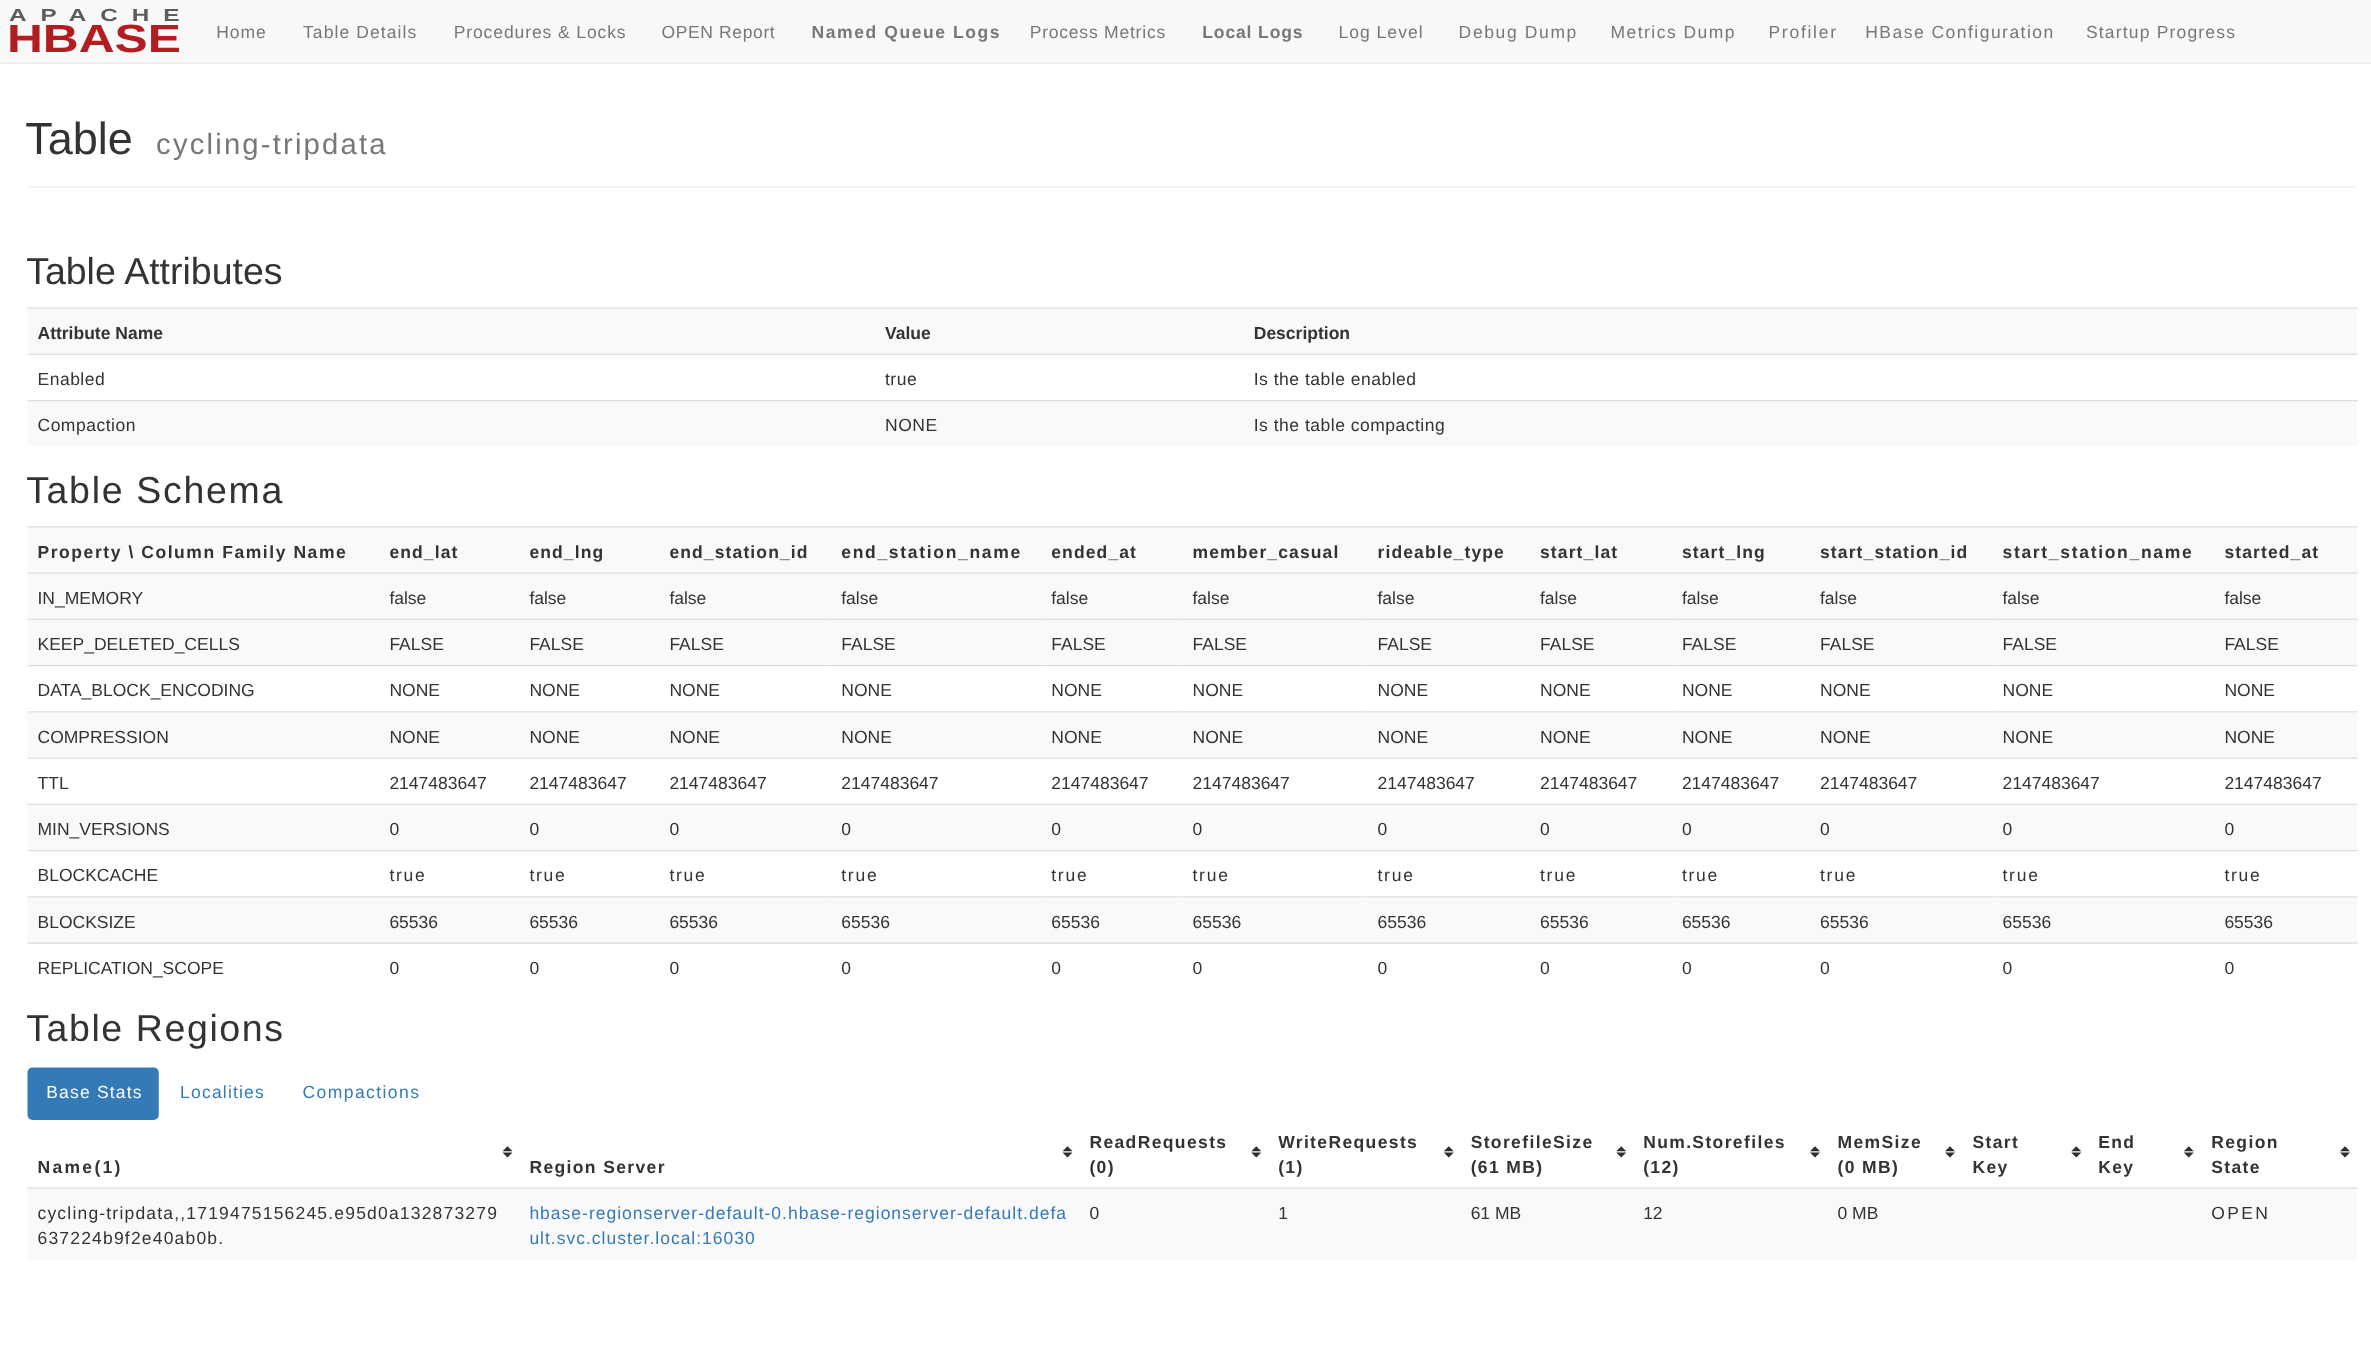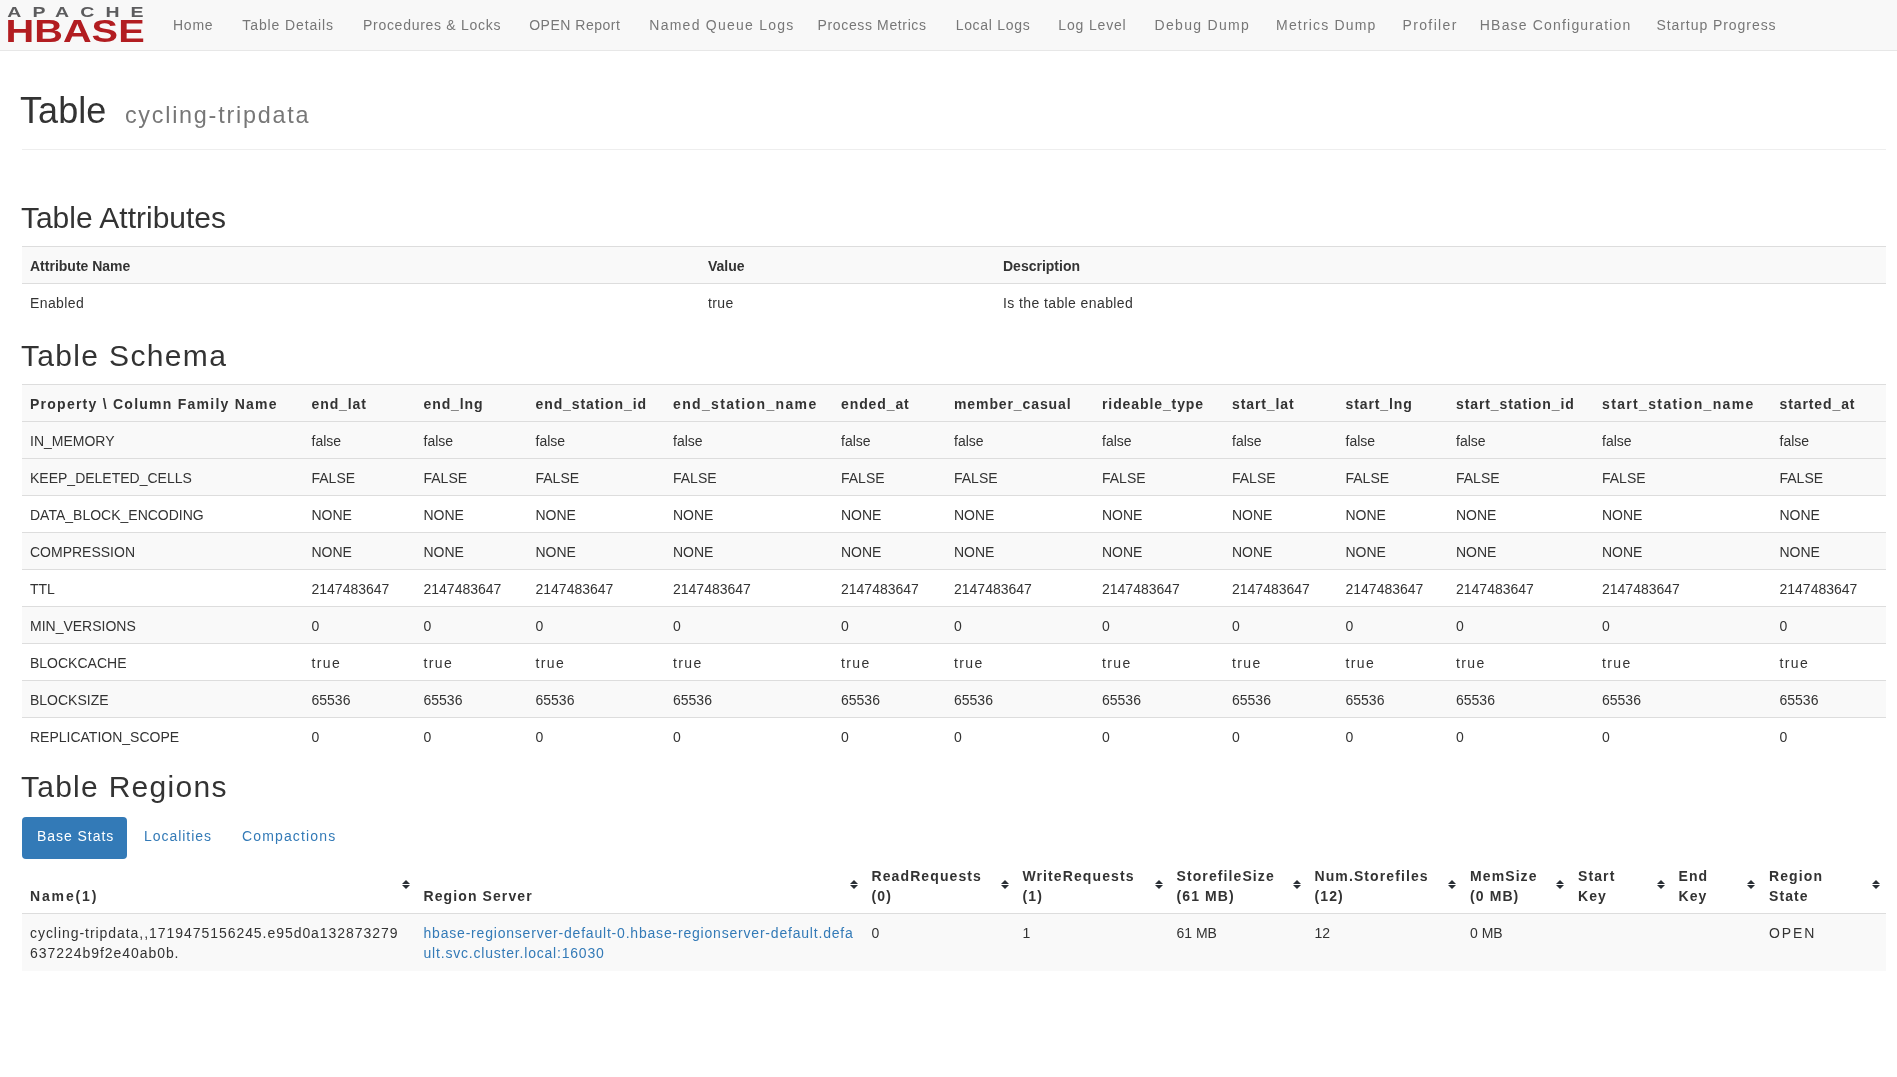--- a/index.html
+++ b/index.html
@@ -12,26 +12,26 @@
 .nav li { display:inline-block; }
 .nav li a { display:inline-block; padding:15px 15px; color:#777; text-decoration:none; line-height:20px; }
 .nav li:nth-child(1) { margin-left:-1px; }
 .nav li:nth-child(1) a { letter-spacing:0.75px; }
 .nav li:nth-child(2) { margin-left:-1px; }
 .nav li:nth-child(2) a { letter-spacing:0.88px; }
 .nav li:nth-child(3) { margin-left:-1px;text-align:right; }
 .nav li:nth-child(3) a { letter-spacing:0.72px; }
 .nav li:nth-child(4) { margin-left:-2px; }
 .nav li:nth-child(4) a { letter-spacing:0.50px; }
-.nav li:nth-child(5) { margin-left:-1px; }
+.nav li:nth-child(5) { margin-left:-1px;font-weight:bold; }
 .nav li:nth-child(5) a { letter-spacing:1.25px; }
 .nav li:nth-child(6) { margin-left:-7px; }
 .nav li:nth-child(6) a { letter-spacing:0.63px; }
 .nav li:nth-child(7) { margin-left:-1px; }
-.nav li:nth-child(7) a { letter-spacing:0.70px; }
+.nav li:nth-child(7) a { letter-spacing:0.70px;font-weight:bold; }
 .nav li:nth-child(8) { margin-left:-2px; }
 .nav li:nth-child(8) a { letter-spacing:0.83px; }
 .nav li:nth-child(9) { margin-left:-2px; }
 .nav li:nth-child(9) a { letter-spacing:1.30px; }
 .nav li:nth-child(10) { margin-left:-4px; }
 .nav li:nth-child(10) a { letter-spacing:1.17px; }
 .nav li:nth-child(11) { margin-left:-4px; }
 .nav li:nth-child(11) a { letter-spacing:1.38px; }
 .nav li:nth-child(12) { margin-left:-8px; }
 .nav li:nth-child(12) a { letter-spacing:1.18px; }
@@ -104,20 +104,25 @@
         <tr class="odd">
           <th>Attribute Name</th>
           <th>Value</th>
           <th>Description</th>
         </tr>
     <tr>
           <td>Enabled</td>
           <td>true</td>
           <td>Is the table enabled</td>
         </tr>
+    <tr class="odd">
+          <td>Compaction</td>
+          <td>NONE</td>
+          <td>Is the table compacting</td>
+        </tr>
   </tbody>
     </table>
   <h2 id="h2b">Table Schema</h2>
   <table id="schema">
     <colgroup>
         <col style="width:281.5px">
         <col style="width:112px">
         <col style="width:112px">
         <col style="width:137.5px">
         <col style="width:168px">

